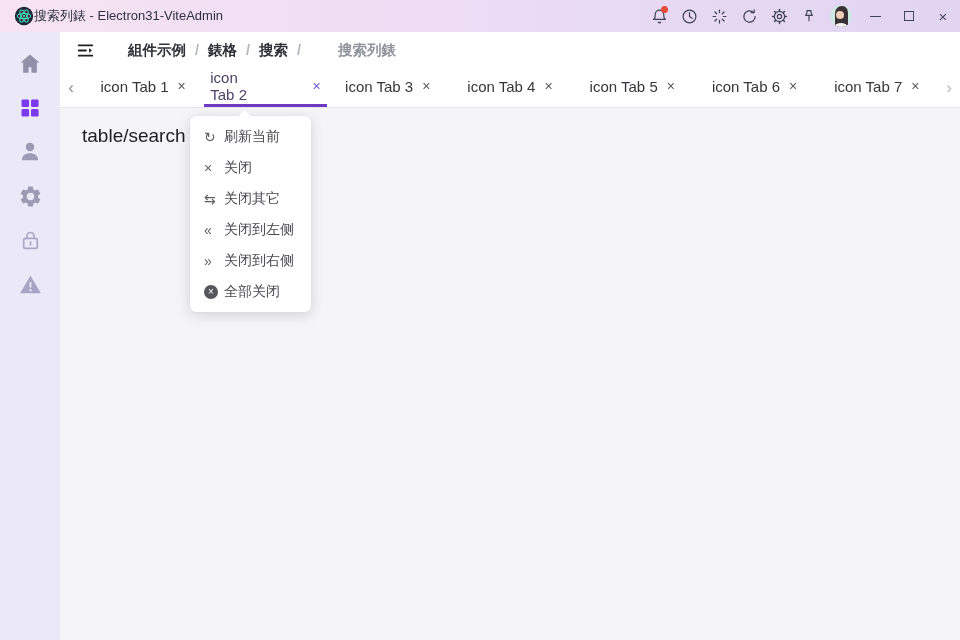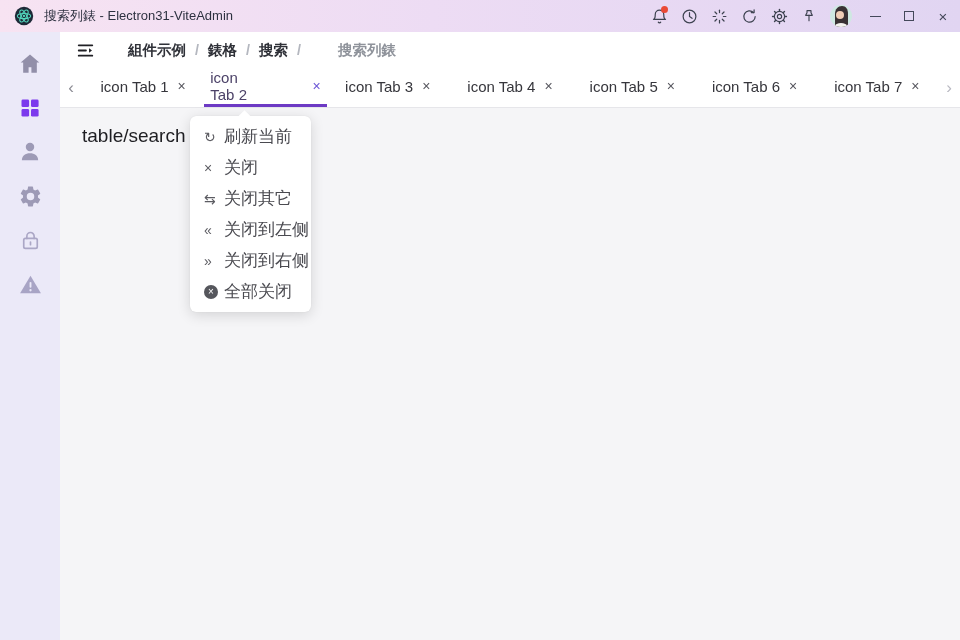--- a/index.html
+++ b/index.html
@@ -2,21 +2,21 @@
 <html><head>
 <meta charset="utf-8">
 <style>
   * { margin:0; padding:0; box-sizing:border-box; }
   html,body { width:960px; height:640px; overflow:hidden; font-family:"Liberation Sans","DejaVu Sans",sans-serif; background:#f5f5f7; }
 
   
   .titlebar { position:absolute; left:0; top:0; width:960px; height:32px;
     background:linear-gradient(90deg,#f7e3f2 0%,#eddcf4 45%,#e1d5f2 100%);
     display:flex; align-items:center; z-index:50; }
-  .titlebar-left { display:flex; align-items:center; gap:10px; padding-left:14px; }
+  .titlebar-left { display:flex; align-items:center; padding-left:14px; }
   .app-icon { width:20px; height:20px; display:block; }
   .titlebar-title { font-size:13px; color:#2d3140; }
   .titlebar-right { margin-left:auto; display:flex; align-items:center; }
   .tb-btn { width:30px; height:32px; display:flex; align-items:center; justify-content:center; position:relative; cursor:pointer; }
   .tb-btn svg { display:block; }
   .badge-dot { position:absolute; top:6px; right:6px; width:7px; height:7px; border-radius:50%; background:#ea4a36; }
   .avatar-wrap { width:34px; height:32px; display:flex; align-items:center; justify-content:center; cursor:pointer; }
   .win-btn { width:34px; height:32px; display:flex; align-items:center; justify-content:center; color:#44485a; cursor:pointer; }
   .win-btn .min-shape { width:11px; border-top:1.2px solid #44485a; display:block; }
   .win-btn .max-shape { width:10px; height:10px; border:1.2px solid #44485a; display:block; }
@@ -56,21 +56,21 @@
     text-shadow:1px 1px 0 #c9c9c9, 2px 2px 3px #8f8f8f; letter-spacing:1px; white-space:nowrap; }
 
   
   .context-menu { position:absolute; left:190px; top:116px; width:121px; background:#fff; border-radius:6px;
     box-shadow:0 3px 14px rgba(0,0,0,.14), 0 0 1px rgba(0,0,0,.12); padding:5px 0; z-index:100; }
   .context-menu .caret { position:absolute; top:-4px; left:50px; width:9px; height:9px; background:#fff; transform:rotate(45deg); }
   .menu-item { height:31px; display:flex; align-items:center; padding:0 14px; cursor:pointer; }
   .menu-icon { width:17px; font-size:14px; color:#5c5c62; display:inline-flex; align-items:center; justify-content:flex-start; flex:0 0 20px; }
   .menu-icon.filled { flex:0 0 14px; width:14px; height:14px; margin-right:6px; background:#55565c; border-radius:50%;
     color:#fff; font-size:10px; justify-content:center; line-height:14px; }
-  .menu-label { font-size:17px; color:#4a4a50; white-space:nowrap; }
+  .menu-label { font-size:14px; color:#4a4a50; white-space:nowrap; }
 </style>
 </head>
 <body>
 
 <div class="titlebar">
   <div class="titlebar-left">
     <span>
       <svg class="app-icon" viewBox="0 0 24 24">
         <circle cx="12" cy="12" r="11" fill="#1e2a38"></circle>
         <g stroke="#53d6bd" stroke-width="1.3" fill="none">

